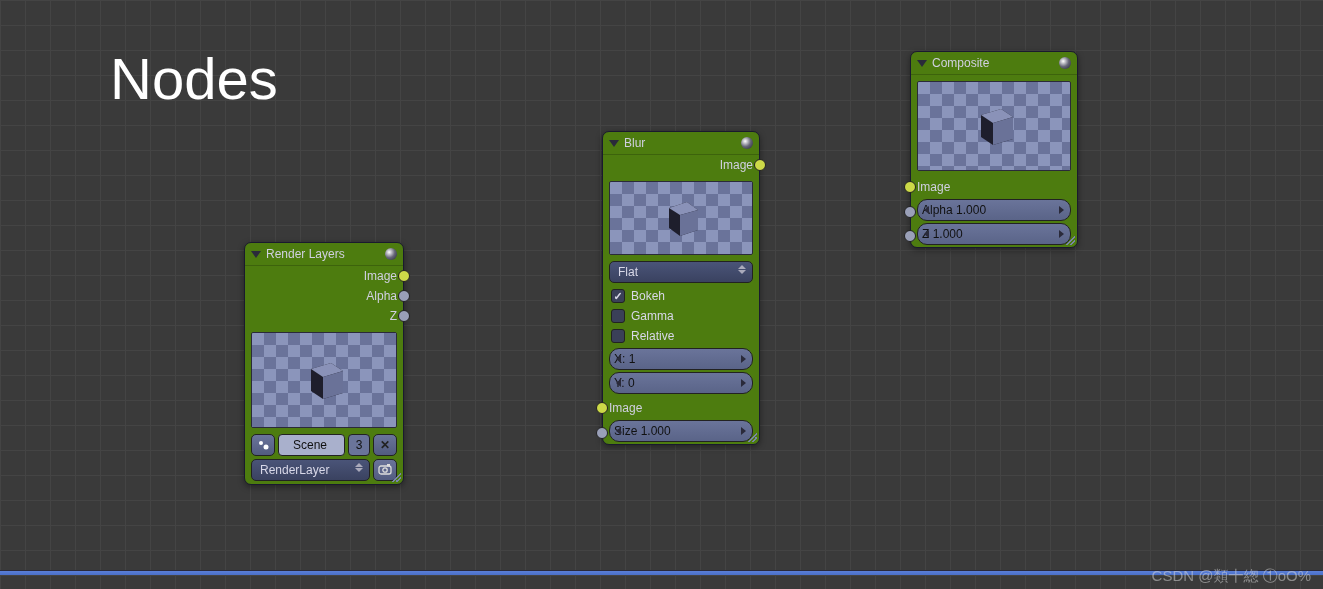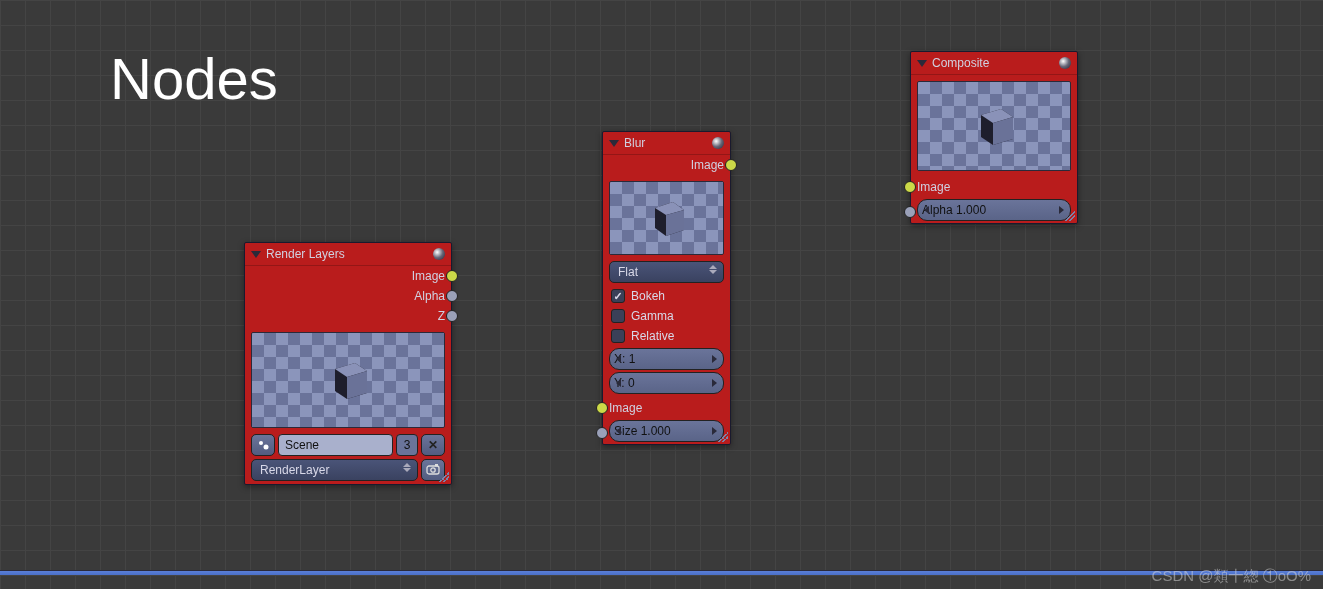--- a/index.html
+++ b/index.html
@@ -1,19 +1,19 @@
 <!DOCTYPE html>
 <html><head>
 <meta charset="utf-8">
 <style>
 *{margin:0;padding:0;box-sizing:border-box;font-family:sans-serif;font-size:12px;-webkit-font-smoothing:antialiased}
 body{width:1323px;height:589px;background:#3a3a3a;position:relative;overflow:hidden}
 .grid{position:absolute;inset:0;background-image:linear-gradient(#444 1px,transparent 1px),linear-gradient(90deg,#444 1px,transparent 1px);background-size:25px 25px}
 .title{position:absolute;left:110px;top:45px;font-size:58px;color:#fff;font-weight:400}
-.node{position:absolute;background:#b91c1c;border:1px solid #1a1a2e;border-radius:2px;box-shadow:0 2px 6px rgba(0,0,0,.4)}
+.node{position:absolute;background:#4d7c0f;border:1px solid #1a1a2e;border-radius:7px;box-shadow:0 2px 6px rgba(0,0,0,.4)}
 .node-header{display:flex;align-items:center;padding:4px 6px;border-bottom:1px solid rgba(0,0,0,.2);border-radius:6px 6px 0 0}
 .collapse-arrow{width:0;height:0;border-left:5px solid transparent;border-right:5px solid transparent;border-top:7px solid #2a2a3a;margin-right:5px}
 .node-title{flex:1;color:#d0d0e0;font-size:12px}
 .sphere-icon{width:12px;height:12px;border-radius:50%;background:radial-gradient(circle at 35% 35%,#fff,#667,#223)}
 .socket-row{display:flex;align-items:center;padding:3px 6px;position:relative}
 .socket-row.out{justify-content:flex-end}
 .socket-row.in{justify-content:flex-start}
 .socket-label{color:#d0d0e0;font-size:12px}
 .socket{position:absolute;width:12px;height:12px;border-radius:50%;border:1px solid #222}
 .socket.out{right:-7px}
@@ -29,42 +29,42 @@
 .arrows .up{border-bottom:4px solid #aab}
 .arrows .down{border-top:4px solid #aab}
 .checkbox-row{display:flex;align-items:flex-end;padding:3px 8px;gap:6px;color:#d8d8e8}
 .checkbox{width:14px;height:14px;background:#3a4058;border:1px solid #222;border-radius:3px;display:flex;align-items:center;justify-content:center}
 .checkbox.checked::after{content:"✓";color:#d8d8e8;font-size:11px;font-weight:bold}
 .number-field{display:flex;align-items:center;justify-content:flex-start;background:linear-gradient(#6a749a,#5a6488);border:1px solid #222;border-radius:10px;margin:2px 6px;padding:3px 4px;color:#111;position:relative;font-size:12px}
 .number-field .nav{position:absolute;width:0;height:0;border-top:4px solid transparent;border-bottom:4px solid transparent}
 .number-field .nav.left{left:6px;border-right:5px solid #2a2a3a}
 .number-field .nav.right{right:6px;border-left:5px solid #2a2a3a}
 .input-row{display:flex;gap:3px;margin:3px 6px;align-items:center}
-.text-input{flex:1;background:#a9b0cc;border:1px solid #222;border-radius:4px;padding:3px 6px;color:#111}
+.text-input{flex:1;background:#a9b0cc;border:1px solid #222;border-radius:4px;padding:3px 14px;color:#111}
 .icon-btn{width:24px;height:22px;background:linear-gradient(#6a749a,#525c80);border:1px solid #222;border-radius:5px;display:flex;align-items:center;justify-content:center;color:#222}
 .num-badge{width:22px;height:22px;background:#6a749a;border:1px solid #222;border-radius:4px;display:flex;align-items:center;justify-content:center;color:#111}
 .resize{position:absolute;right:2px;bottom:2px;width:10px;height:10px;background:linear-gradient(135deg,transparent 50%,#7a84aa 50%,#7a84aa 60%,transparent 60%,transparent 70%,#7a84aa 70%,#7a84aa 80%,transparent 80%)}
 svg.conn{position:absolute;inset:0;pointer-events:none}
 .footer{position:absolute;left:0;right:0;bottom:14px;height:5px;background:linear-gradient(#5a7fd8,#4a6fc8);border-top:1px solid #2a2a3a}
 .watermark{position:absolute;right:12px;bottom:3px;color:rgba(220,220,220,.5);font-size:15px}
 </style>
 </head>
 <body>
 
 <div class="grid"></div>
 <div class="title">Nodes</div>
 
 <svg class="conn">
   <path d="M430 285 C500 285 530 458 596 458" stroke="#1a1a2a" stroke-width="3.5" fill="none"></path>
   <path d="M430 285 C500 285 530 458 596 458" stroke="#9aa0b8" stroke-width="1.8" fill="none"></path>
   <path d="M751 172 C820 172 830 185 904 185" stroke="#1a1a2a" stroke-width="3.5" fill="none"></path>
   <path d="M751 172 C820 172 830 185 904 185" stroke="#9aa0b8" stroke-width="1.8" fill="none"></path>
 </svg>
 
-<div class="node" style="left:244px;top:242px;width:208px">
+<div class="node" style="left:244px;top:242px;width:160px">
   <div class="node-header">
     <span class="collapse-arrow"></span>
     <span class="node-title">Render Layers</span>
     <span class="sphere-icon"></span>
   </div>
   <div class="socket-row out">
     <span class="socket-label">Image</span>
     <span class="socket out yellow"></span>
   </div>
   <div class="socket-row out">
@@ -106,21 +106,21 @@
         <svg width="14" height="12">
           <rect x="1" y="2" width="12" height="8" rx="2" fill="none" stroke="#ddd" stroke-width="1.3"></rect>
           <circle cx="7" cy="6" r="2.2" fill="none" stroke="#ddd" stroke-width="1.3"></circle>
           <rect x="9" y="0" width="3" height="2.5" fill="#ddd"></rect>
         </svg>
       </div>
   </div>
   <div class="resize" style="margin-top:4px"></div>
 </div>
 
-<div class="node" style="left:602px;top:131px;width:129px">
+<div class="node" style="left:602px;top:131px;width:158px">
   <div class="node-header">
     <span class="collapse-arrow"></span>
     <span class="node-title">Blur</span>
     <span class="sphere-icon"></span>
   </div>
   <div class="socket-row out">
     <span class="socket-label">Image</span>
     <span class="socket out yellow"></span>
   </div>
   <div class="preview" style="height:74px">
@@ -194,17 +194,25 @@
     <span class="socket-label">Image</span>
   </div>
   <div style="position:relative">
     <span class="socket in grey" style="top:7px"></span>
     <div class="number-field">
         <span class="nav left"></span>
         <span>Alpha 1.000</span>
         <span class="nav right"></span>
       </div>
   </div>
+  <div style="position:relative">
+    <span class="socket in grey" style="top:7px"></span>
+    <div class="number-field">
+        <span class="nav left"></span>
+        <span>Z 1.000</span>
+        <span class="nav right"></span>
+      </div>
+  </div>
   <div class="resize" style="margin-top:2px"></div>
 </div>
 
 <div class="footer"></div>
 <div class="watermark">CSDN @類十緫 ①oO%</div>
 
 </body></html>

